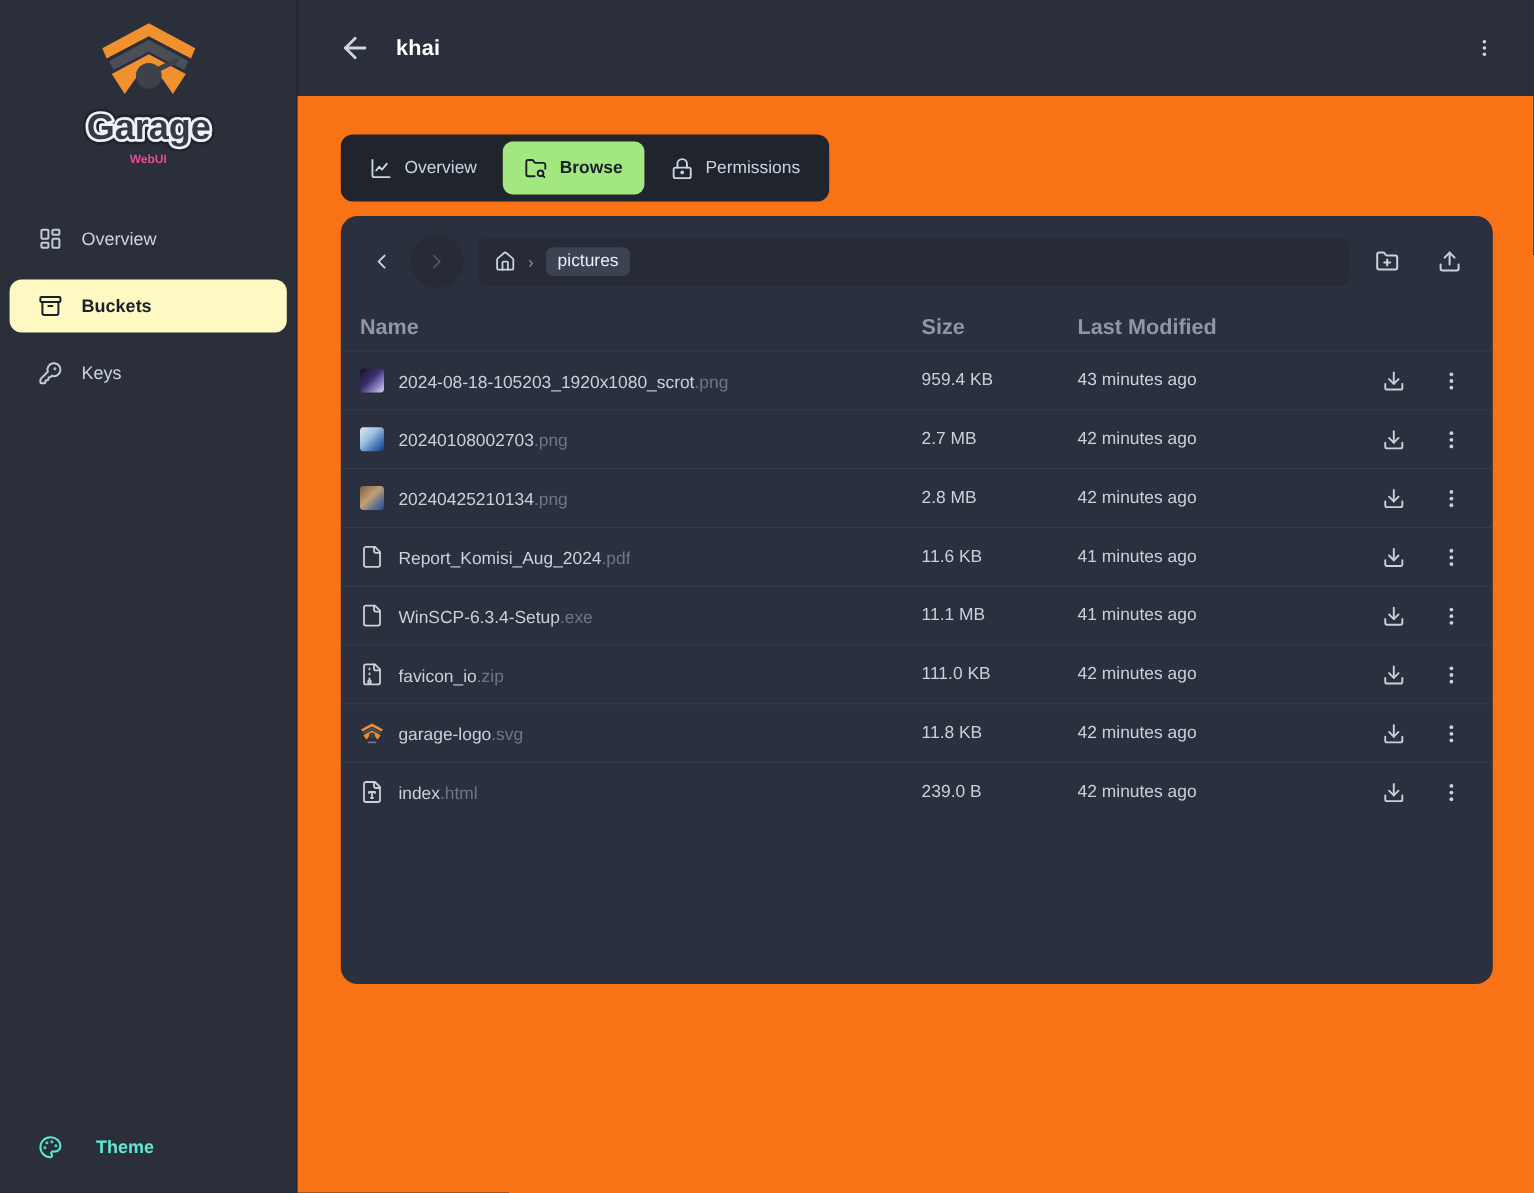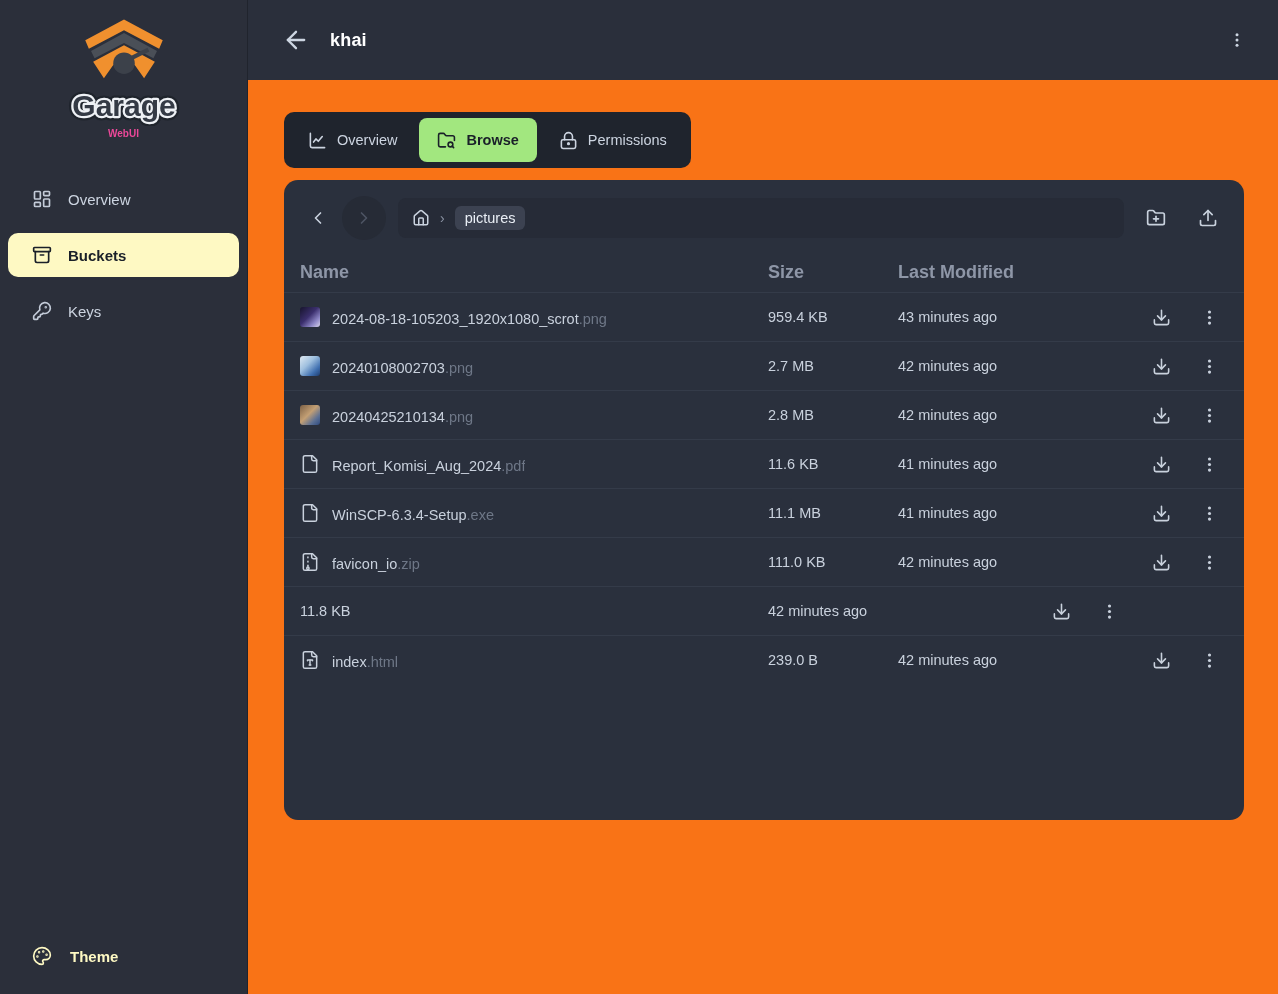--- a/index.html
+++ b/index.html
@@ -26,22 +26,22 @@
   .nav-item {
     display:flex; align-items:center; gap:16px;
     height:44px; padding:0 24px; border-radius:10px;
     font-size:15px; color:#ccd4e0; text-align:left;
   }
   .nav-item .nicon { width:20px; height:20px; color:#c3cbd8; }
   .nav-item.active { background:#fef9c3; color:#1a2029; font-weight:bold; }
   .nav-item.active .nicon { color:#1a2029; }
   .sidebar-bottom { margin-top:auto; padding:8px 8px 20px; }
   .theme-btn {
-    display:flex; align-items:center; gap:18px; padding:8px 24px;
-    font-size:15px; font-weight:bold; color:#fef9c3; border-radius:10px;
+    display:flex; align-items:center; gap:28px; padding:8px 24px;
+    font-size:15px; font-weight:bold; color:#5eead4; border-radius:10px;
   }
   .theme-btn .nicon { width:20px; height:20px; }
 
   
   .main { flex:1; display:flex; flex-direction:column; height:100%; }
   .topbar {
     height:80px; min-height:80px; background:#2a2f3b;
     display:flex; align-items:center; padding:0 28px 0 34px; gap:20px;
   }
   .back-btn { width:28px; height:28px; color:#cdd6e2; }
@@ -403,20 +403,30 @@
               <button class="row-btn">
                 <svg viewBox="0 0 24 24" fill="currentColor">
                   <circle cx="12" cy="5" r="2"></circle>
                   <circle cx="12" cy="12" r="2"></circle>
                   <circle cx="12" cy="19" r="2"></circle>
                 </svg>
               </button>
             </div>
           </div>
           <div class="trow">
+            <div class="cell-name">
+              <svg class="ficon" viewBox="0 0 120 110">
+                <path fill="#f0902e" d="M60 6 L114 35 L109 47 L60 21 L11 47 L6 35 Z"></path>
+                <path fill="#4a4f57" d="M60 25 L106 50 L101 60 L60 39 L19 60 L14 50 Z"></path>
+                <path fill="#f0902e" d="M60 42 L103 65 L88 88 L76 71 A19 19 0 0 0 44 71 L32 88 L17 65 Z"></path>
+                <circle cx="60" cy="67" r="15" fill="#3c414a"></circle>
+                <rect x="38" y="96" width="44" height="9" rx="2" fill="#6e7787"></rect>
+              </svg>
+              <span class="fname"><span class="base">garage-logo</span><span class="ext">.svg</span></span>
+            </div>
             <div class="cell-size">11.8 KB</div>
             <div class="cell-mod">42 minutes ago</div>
             <div class="cell-act">
               <button class="row-btn">
                 <svg viewBox="0 0 24 24" fill="none" stroke="currentColor" stroke-width="2" stroke-linecap="round" stroke-linejoin="round">
                   <path d="M21 15v4a2 2 0 0 1-2 2H5a2 2 0 0 1-2-2v-4"></path>
                   <polyline points="7 10 12 15 17 10"></polyline>
                   <line x1="12" x2="12" y1="15" y2="3"></line>
                 </svg>
               </button>

